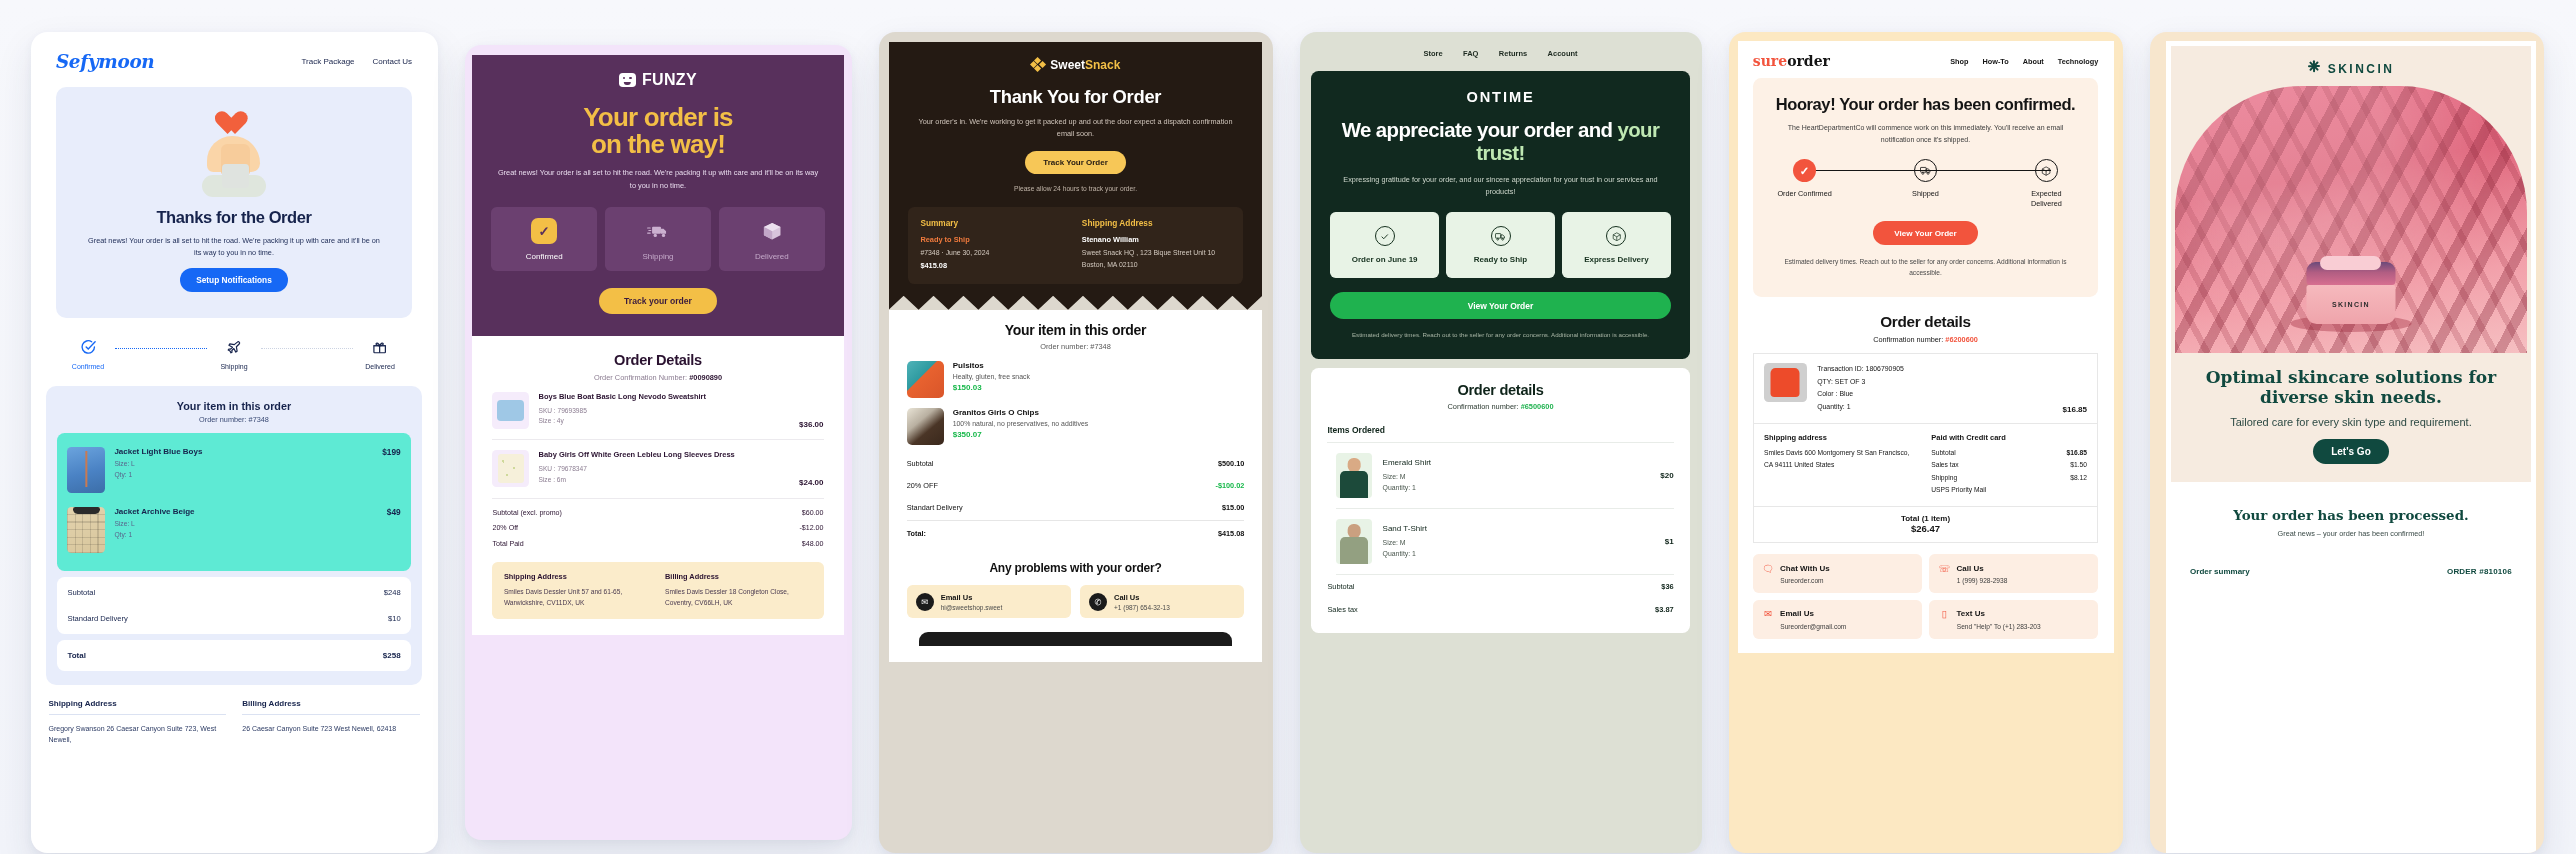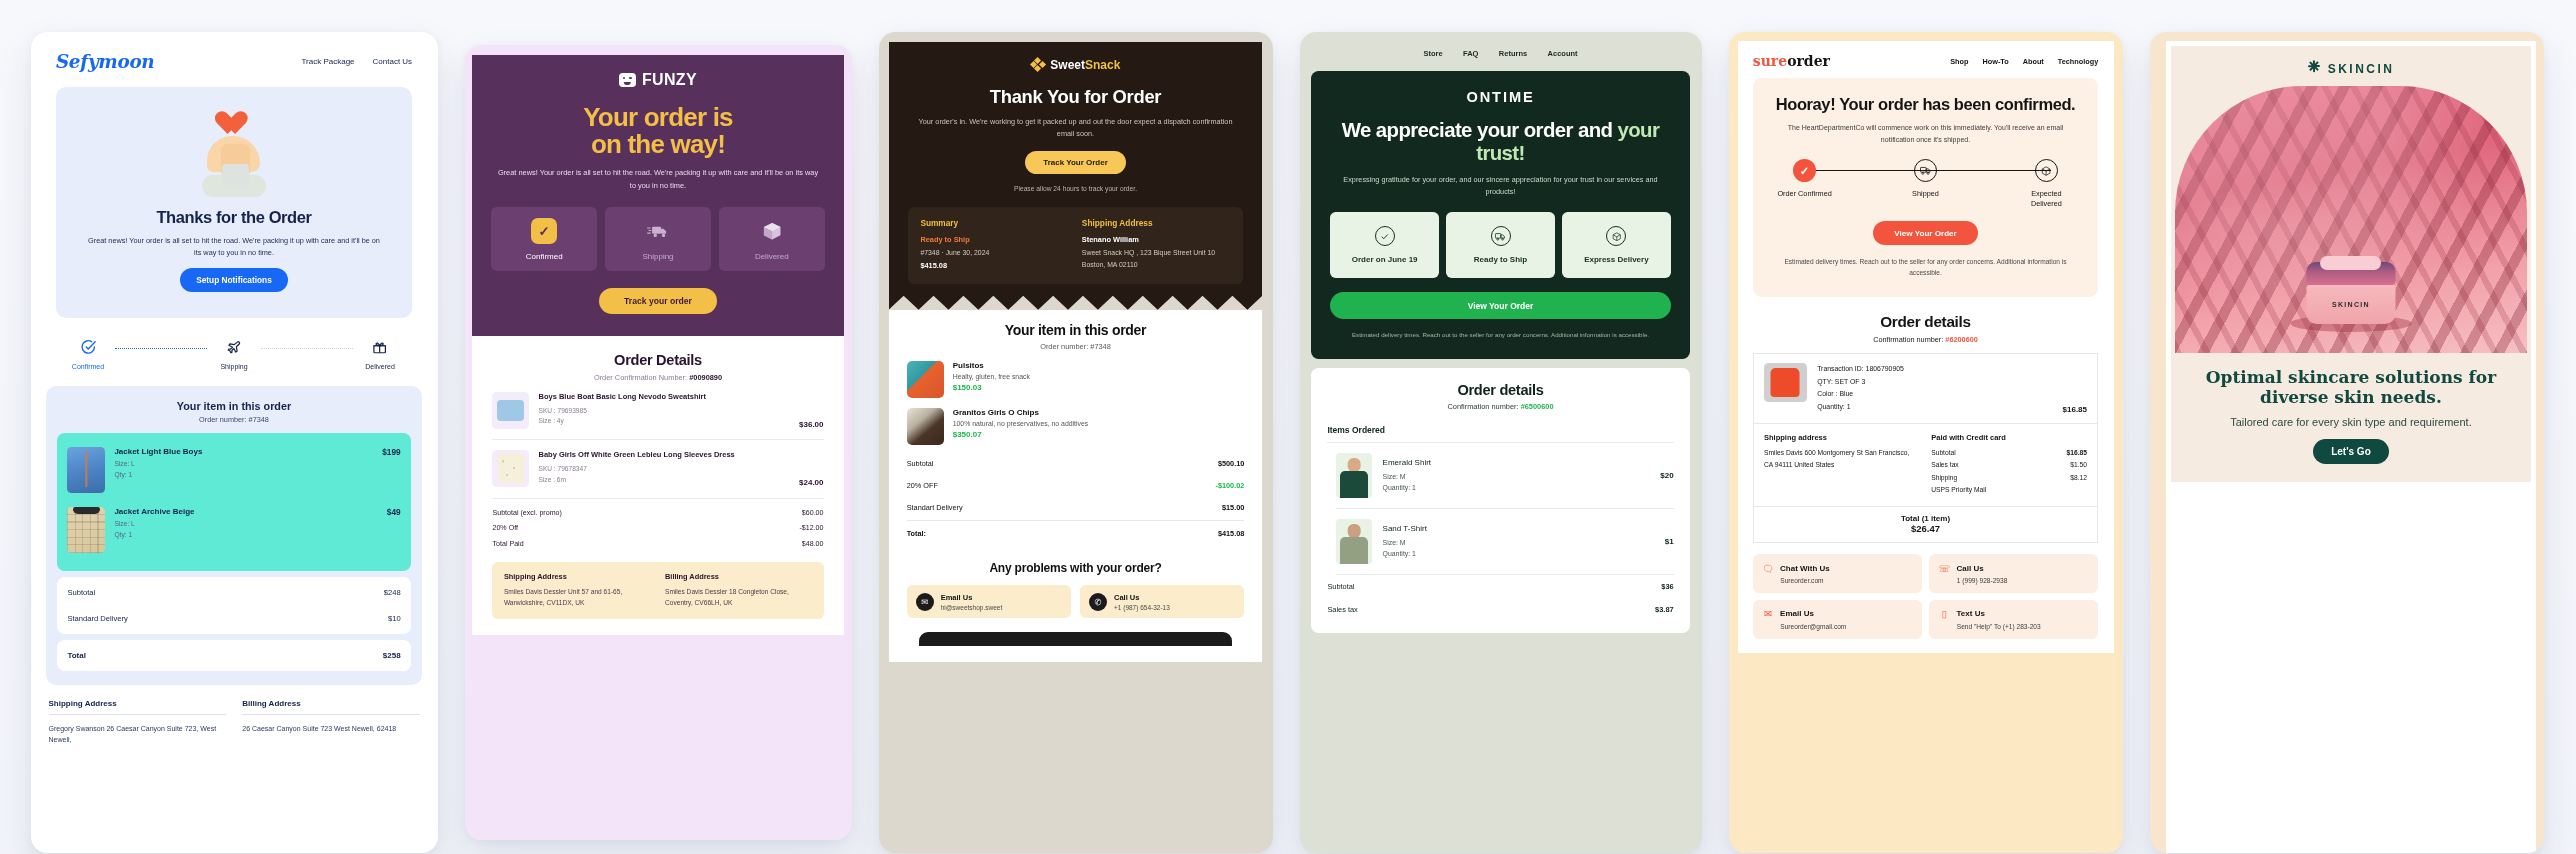--- a/index.html
+++ b/index.html
@@ -811,17 +811,25 @@
                 <span>SKINCIN</span>
               </div>
           </div>
         </div>
         <div class="c6-copy">
           <div class="c6-h1">Optimal skincare solutions for diverse skin needs.</div>
           <div class="c6-p">Tailored care for every skin type and requirement.</div>
           <button class="c6-cta">Let's Go</button>
         </div>
       </div>
+      <div class="c6-foot">
+        <div class="c6-fh">Your order has been processed.</div>
+        <div class="c6-fp">Great news – your order has been confirmed!</div>
+        <div class="c6-frow">
+          <div class="c6-fl">Order summary</div>
+          <div class="c6-fr">ORDER #810106</div>
+        </div>
+      </div>
     </div>
   </div>
 
 </div>
 
 
 </body></html>

